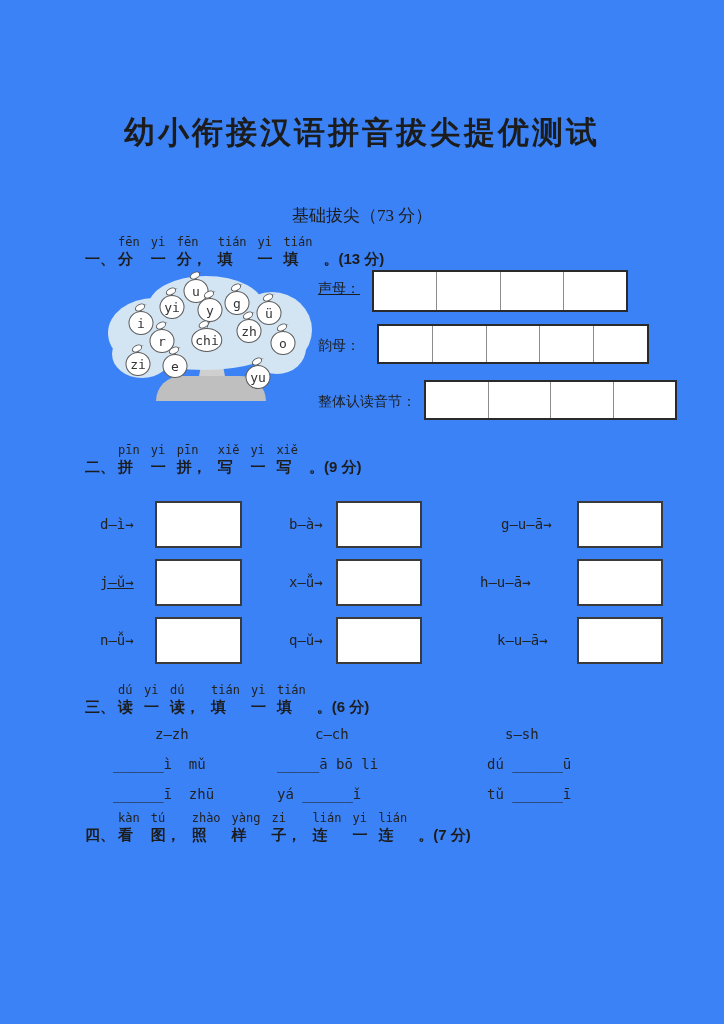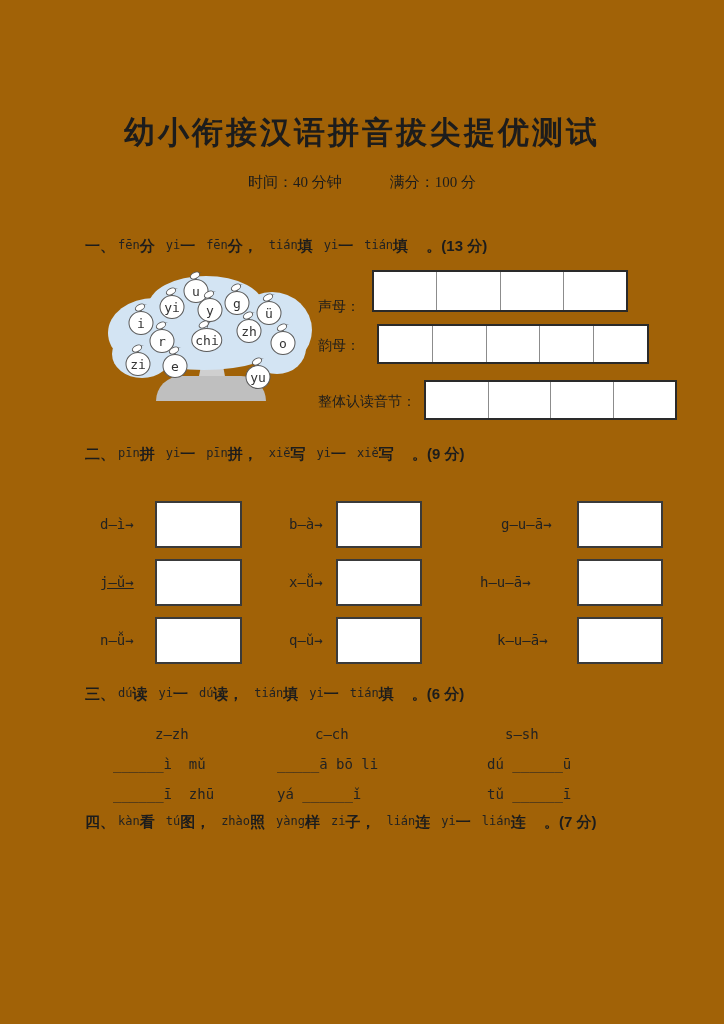--- a/index.html
+++ b/index.html
@@ -1,30 +1,30 @@
 <!DOCTYPE html>
 <html><head>
 <meta charset="utf-8">
 <style>
   html,body{margin:0;padding:0;background:#ffffff;}
-  #page{position:relative;width:724px;height:1024px;background:#a16207;overflow:hidden;
+  #page{position:relative;width:724px;height:1024px;background:#3b82f6;overflow:hidden;
         font-family:"Liberation Serif","DejaVu Serif",serif;color:#1c1c1c;}
 
   
   .title{position:absolute;top:112px;left:0;width:724px;text-align:center;
          font-size:31px;font-weight:bold;letter-spacing:3px;}
   .meta{position:absolute;top:173px;left:0;width:724px;display:flex;justify-content:center;gap:48px;
         font-size:15px;}
   .subtitle{position:absolute;top:204px;left:0;width:724px;text-align:center;font-size:17px;}
 
   
   .sechead{position:absolute;left:85px;display:flex;align-items:flex-end;}
   .secnum{font-family:"Liberation Sans","DejaVu Sans",sans-serif;font-weight:bold;font-size:15px;
           line-height:19px;margin-right:3px;}
-  .rw{display:inline-flex;flex-direction:row;align-items:center;margin-right:11px;}
+  .rw{display:inline-flex;flex-direction:column;margin-right:11px;}
   .rp{font-family:"DejaVu Sans Mono","Liberation Mono",monospace;font-size:12px;line-height:13px;
       white-space:pre;color:#222;}
   .rh{font-family:"Liberation Sans","DejaVu Sans",sans-serif;font-weight:bold;font-size:15px;
       line-height:19px;white-space:pre;}
 
   
   .blob{position:absolute;background:#d3e4f3;border-radius:50%;}
   .trunk{position:absolute;left:196px;top:338px;width:32px;height:54px;background:#cfcfcf;
          clip-path:polygon(32% 0,68% 0,100% 100%,0 100%);}
   .mound{position:absolute;left:156px;top:376px;width:110px;height:25px;background:#bfbfbf;
@@ -54,24 +54,21 @@
   
   .s3head,.s3item{position:absolute;font-family:"DejaVu Sans Mono","Liberation Mono",monospace;
            font-size:14px;white-space:pre;color:#222;}
 </style>
 </head>
 <body>
 
 <div id="page">
 
   <div class="title">幼小衔接汉语拼音拔尖提优测试</div>
-  <div class="meta">
-    <span>时间：40 分钟</span>
-    <span>满分：100 分</span>
-  </div>
+  <div class="subtitle">基础拔尖（73 分）</div>
 
   <div class="sechead" style="top:236px;">
       <div class="secnum">一、</div>
       <div class="rw">
         <div class="rp">fēn</div>
         <div class="rh">分</div>
       </div>
       <div class="rw">
         <div class="rp">yi</div>
         <div class="rh">一</div>
@@ -118,21 +115,21 @@
         <div class="apple" style="left: 207px; top: 340px;">chi</div>
         <div class="apple" style="left: 249px; top: 331px;">zh</div>
         <div class="apple" style="left: 283px; top: 343px;">o</div>
         <div class="apple" style="left: 138px; top: 364px;">zi</div>
         <div class="apple" style="left: 175px; top: 366px;">e</div>
         <div class="apple" style="left: 258px; top: 377px;">yu</div>
       </div>
   </div>
 
   <div>
-    <div class="catlabel" style="top:298px;">声母：</div>
+    <div class="catlabel" style="top:280px;text-decoration:underline;">声母：</div>
     <div id="cat0" class="pygrid pyline" style="left:372px;top:270px;width:256px;height:42px;">
         <div class="pycell"></div>
         <div class="pycell"></div>
         <div class="pycell"></div>
         <div class="pycell"></div>
       </div>
 
     <div class="catlabel" style="top:337px;">韵母：</div>
     <div id="cat1" class="pygrid pyline" style="left:377px;top:324px;width:272px;height:40px;">
         <div class="pycell"></div>

